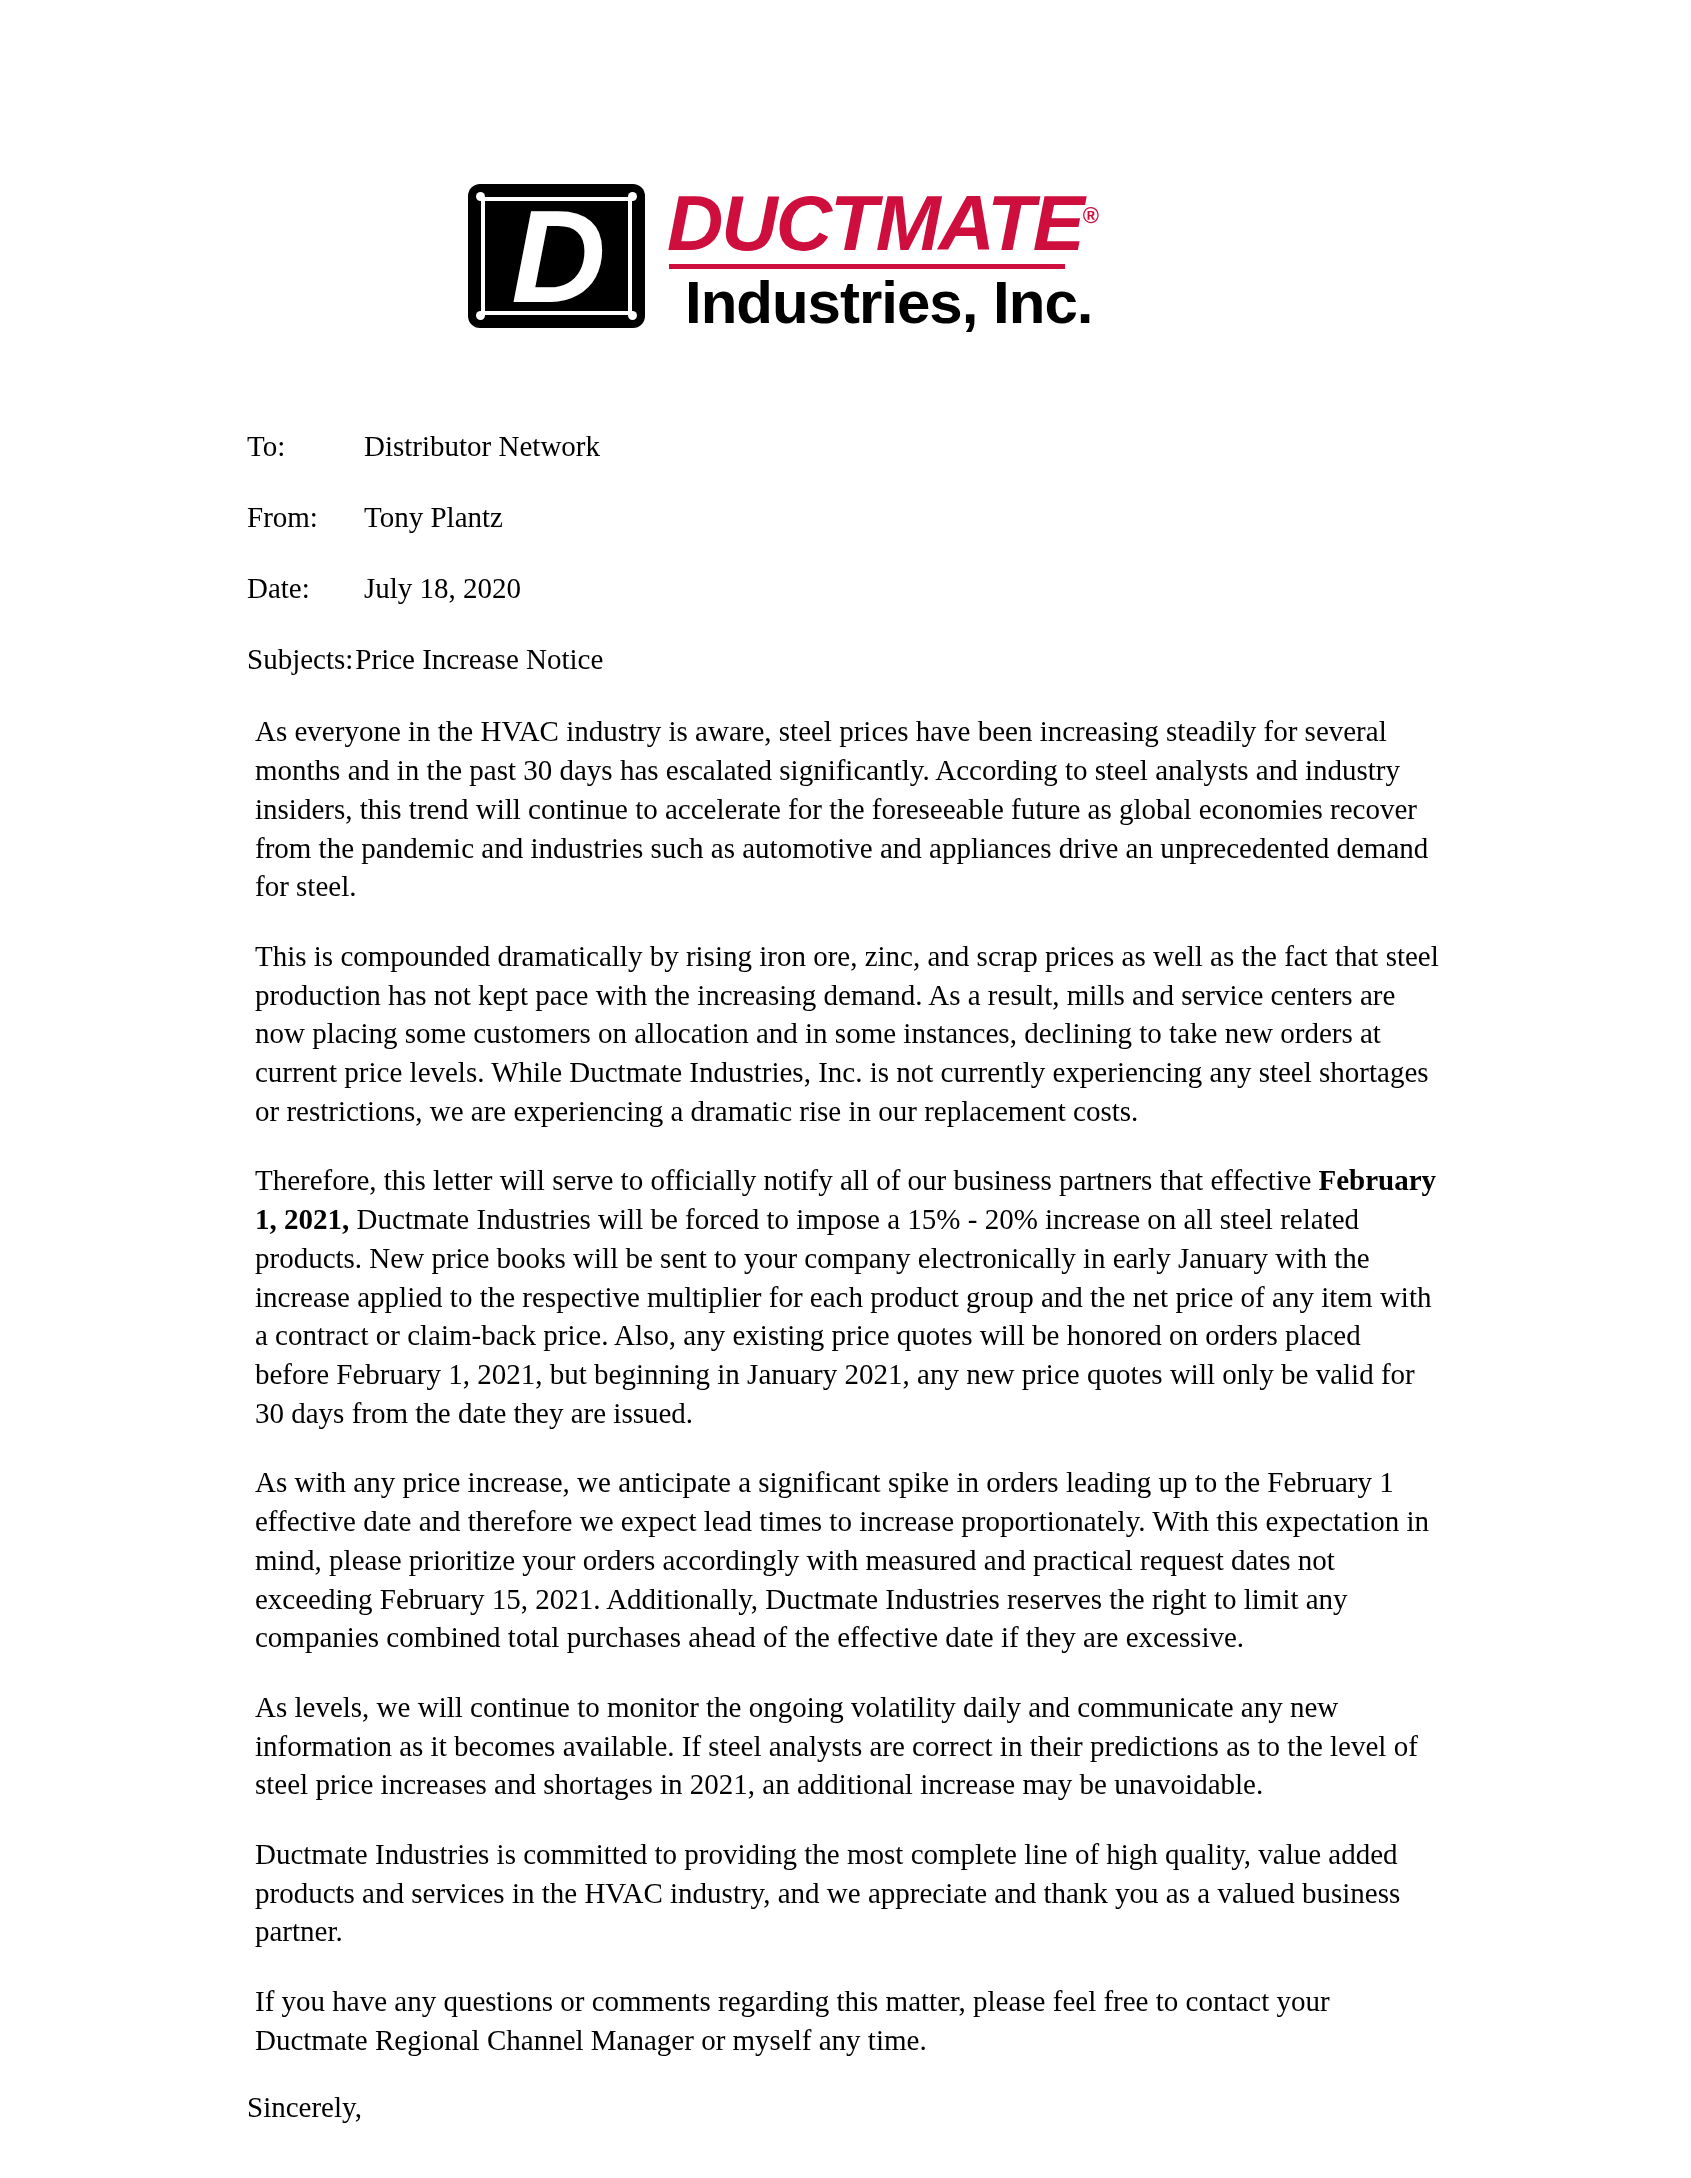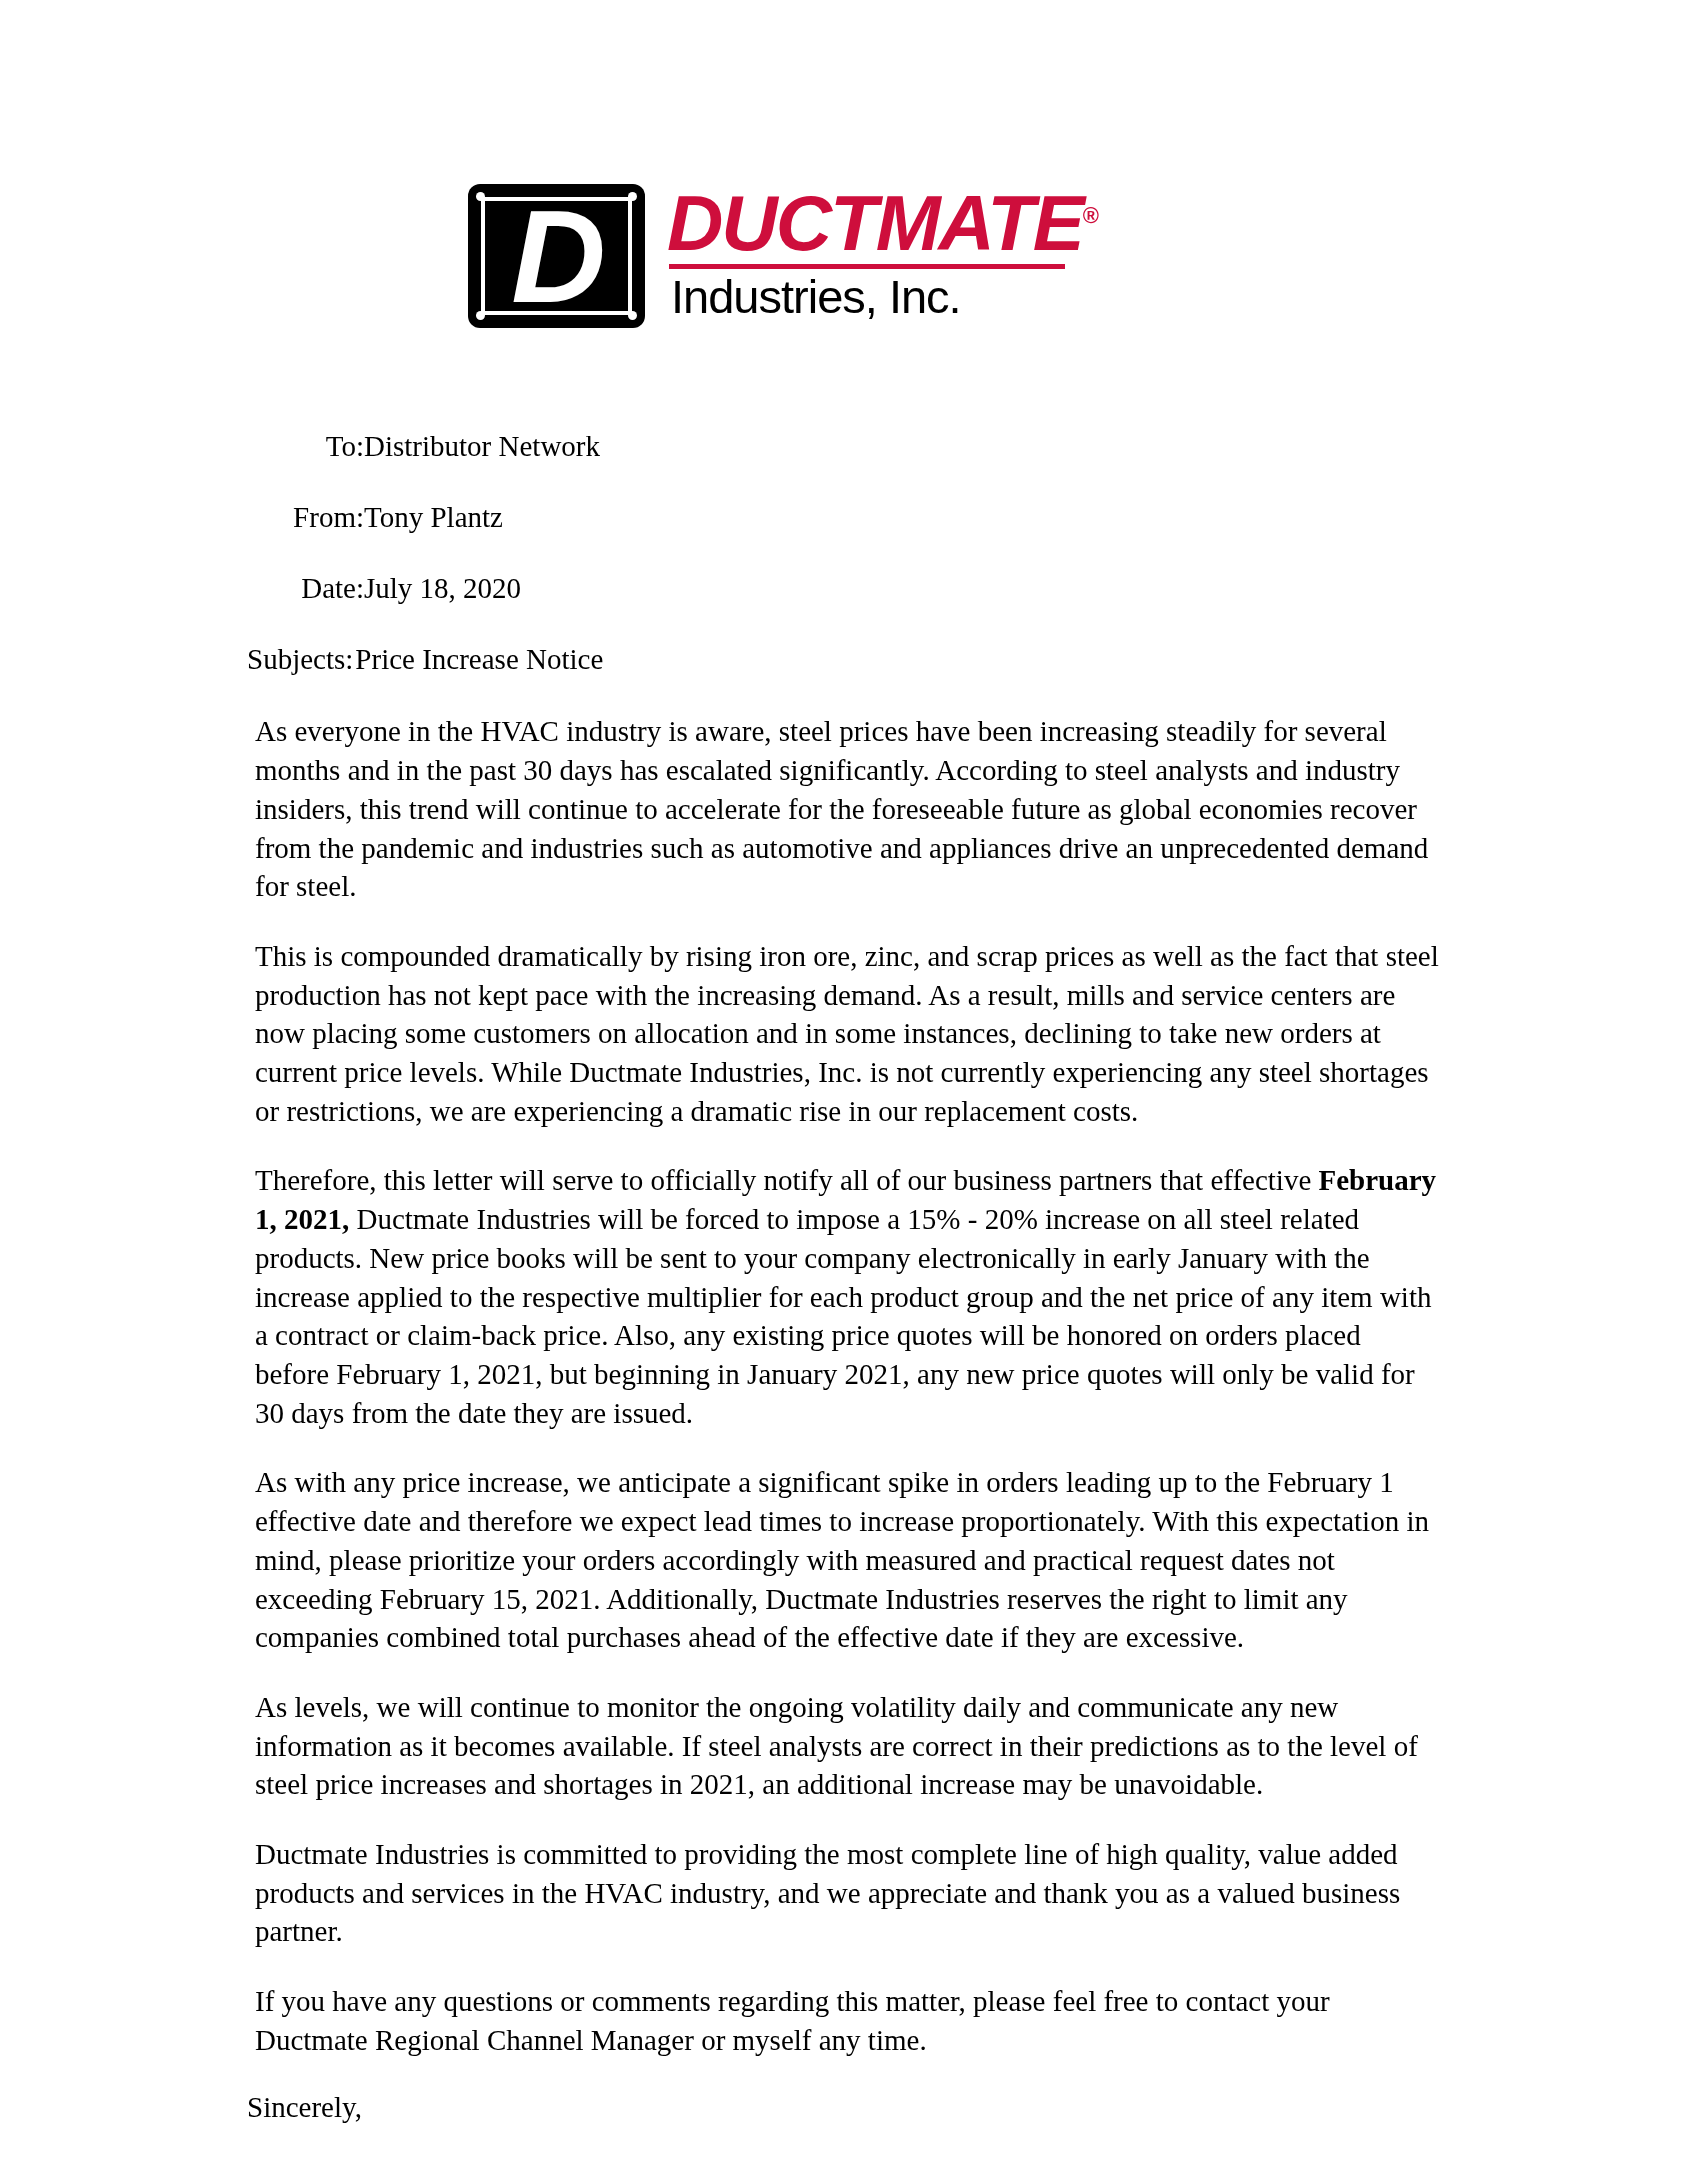--- a/index.html
+++ b/index.html
@@ -103,45 +103,44 @@
   .logo-rule {
     height: 5px;
     background: #CE0E3C;
     margin: 3px 0 4px 2px;
     width: 396px;
   }
   .logo-sub {
     display: block;
     color: #000000;
     font-family: "Liberation Sans", "DejaVu Sans", sans-serif;
-    font-weight: 400;
-    font-size: 47px;
+    font-weight: 700;
+    font-size: 60px;
     line-height: 1;
     letter-spacing: -1px;
     white-space: nowrap;
-    margin-left: 4px;
+    margin-left: 18px;
   }
 
   
   .body-block {
     position: absolute;
     left: 247px;
     top: 428px;
     width: 1194px;
   }
   .meta-line {
     font-size: 29px;
     line-height: 1.28;
     margin: 0 0 34px 0;
     white-space: pre;
   }
   .meta-label {
     display: inline-block;
     min-width: 117px;
-    text-align: right;
   }
   .meta-label.wide {
     min-width: 0;
     margin-right: 2px;
   }
   .salutation {
     font-size: 29px;
     margin: 0 0 34px 0;
   }
   p.para {

